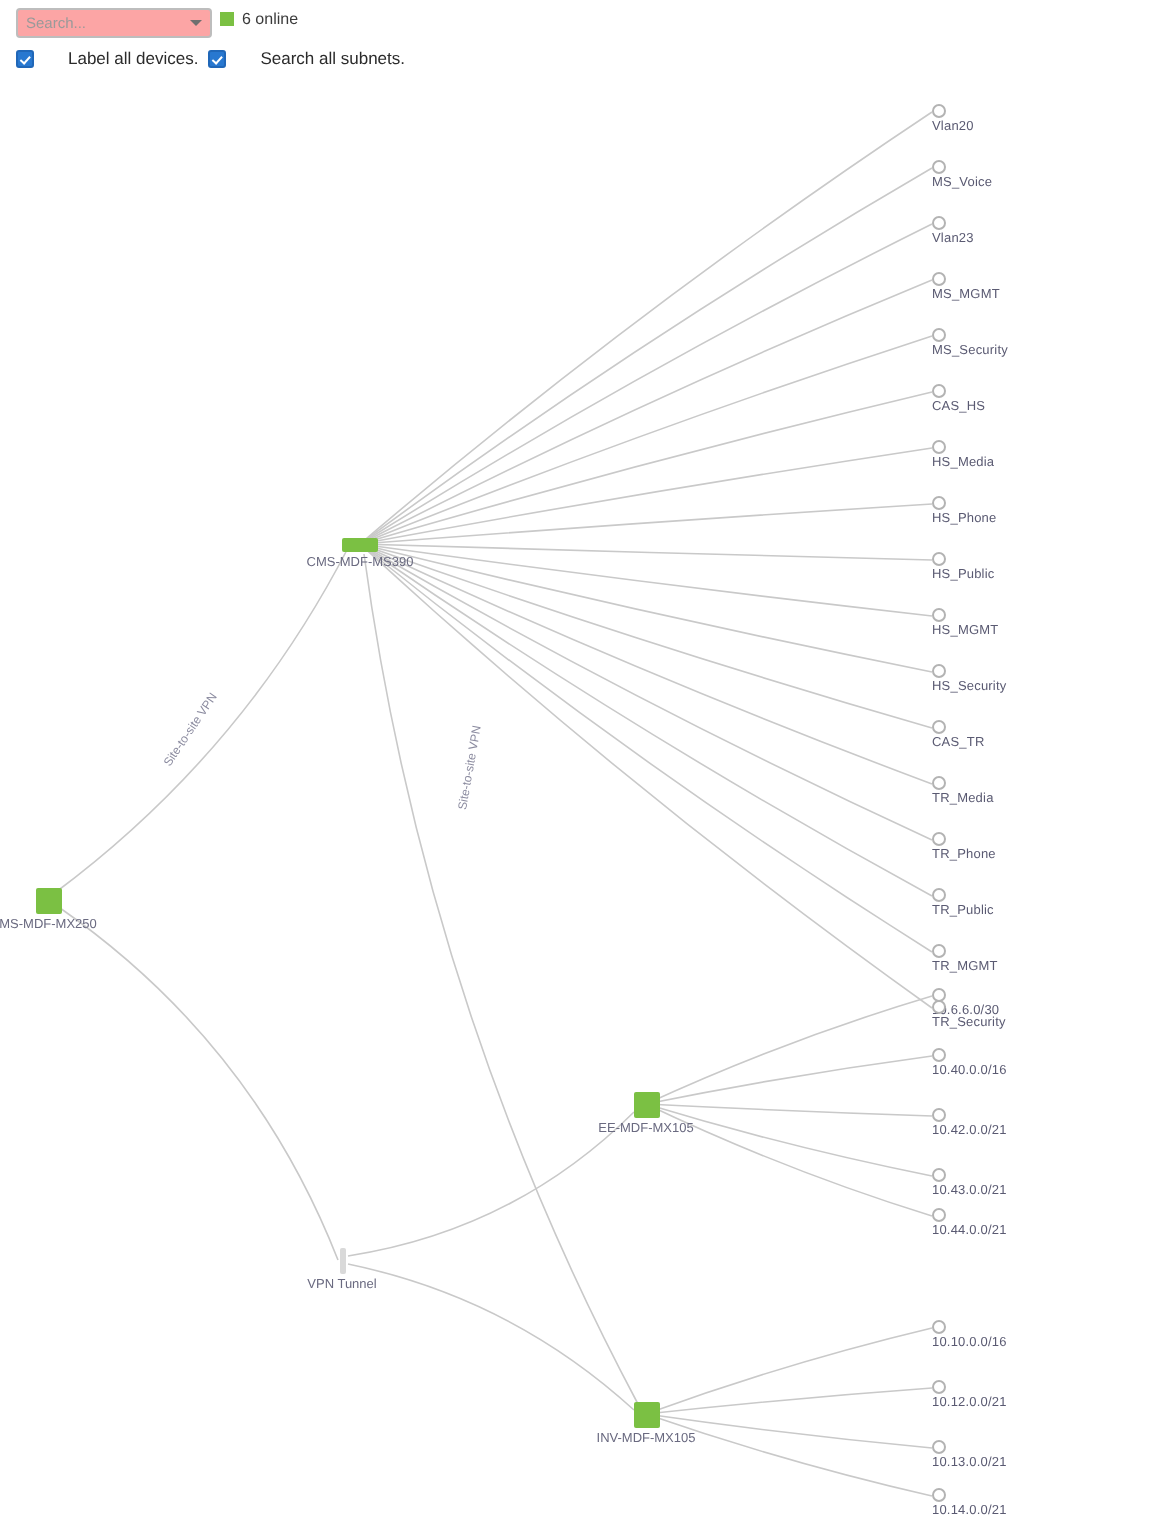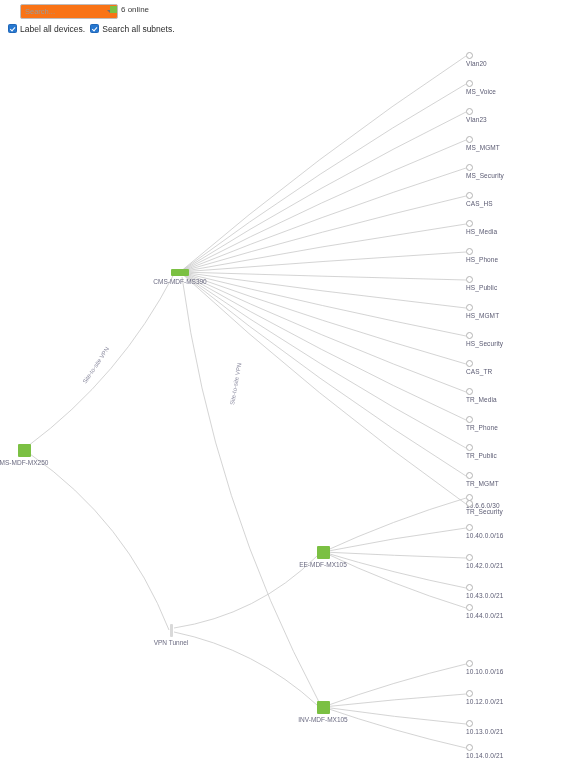--- a/index.html
+++ b/index.html
@@ -23,26 +23,26 @@
   #toolbar {
     position: absolute;
     left: 0; top: 0;
     width: 587px;
     height: 42px;
     z-index: 30;
   }
 
   .search-wrap {
     position: absolute;
-    left: 20px;
+    left: 8px;
     top: 4px;
     width: 98px;
     height: 15px;
     border: 1px solid #bdbdbd;
-    background: #f97316;
+    background: #fca5a5;
     border-radius: 2px;
     box-sizing: border-box;
     display: flex;
     align-items: flex-end;
   }
   .search-input {
     border: 0;
     outline: none;
     background: transparent;
     font-family: "Liberation Sans", sans-serif;
@@ -85,21 +85,21 @@
     position: absolute;
     left: 8px;
     top: 24px;
     display: flex;
     align-items: center;
     gap: 5px;
     font-size: 8.5px;
     color: #2b2b2b;
     white-space: nowrap;
   }
-  .cb-item { display: flex; align-items: flex-start; gap: 3px; }
+  .cb-item { display: flex; align-items: flex-end; gap: 17px; }
   .cb-box {
     width: 9px; height: 9px;
     background: #2878d0;
     border: 1px solid #2067b8;
     border-radius: 1.5px;
     position: relative;
     box-sizing: border-box;
     flex: none;
   }
   .cb-box::after {

